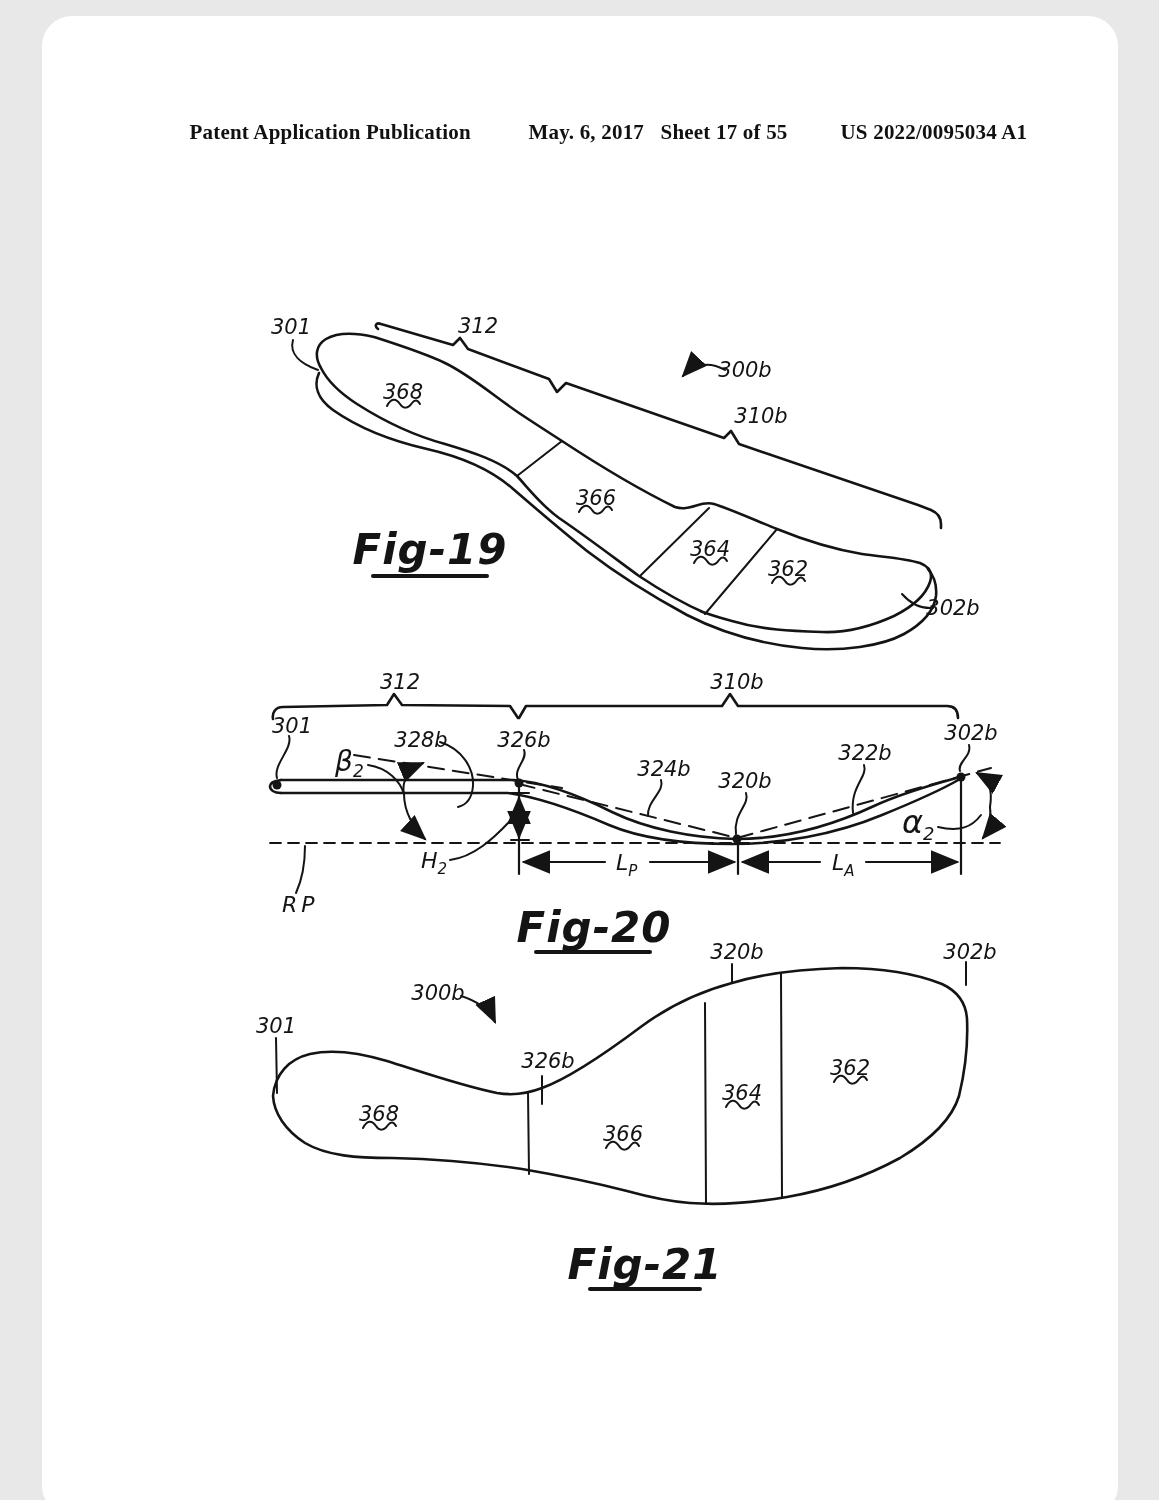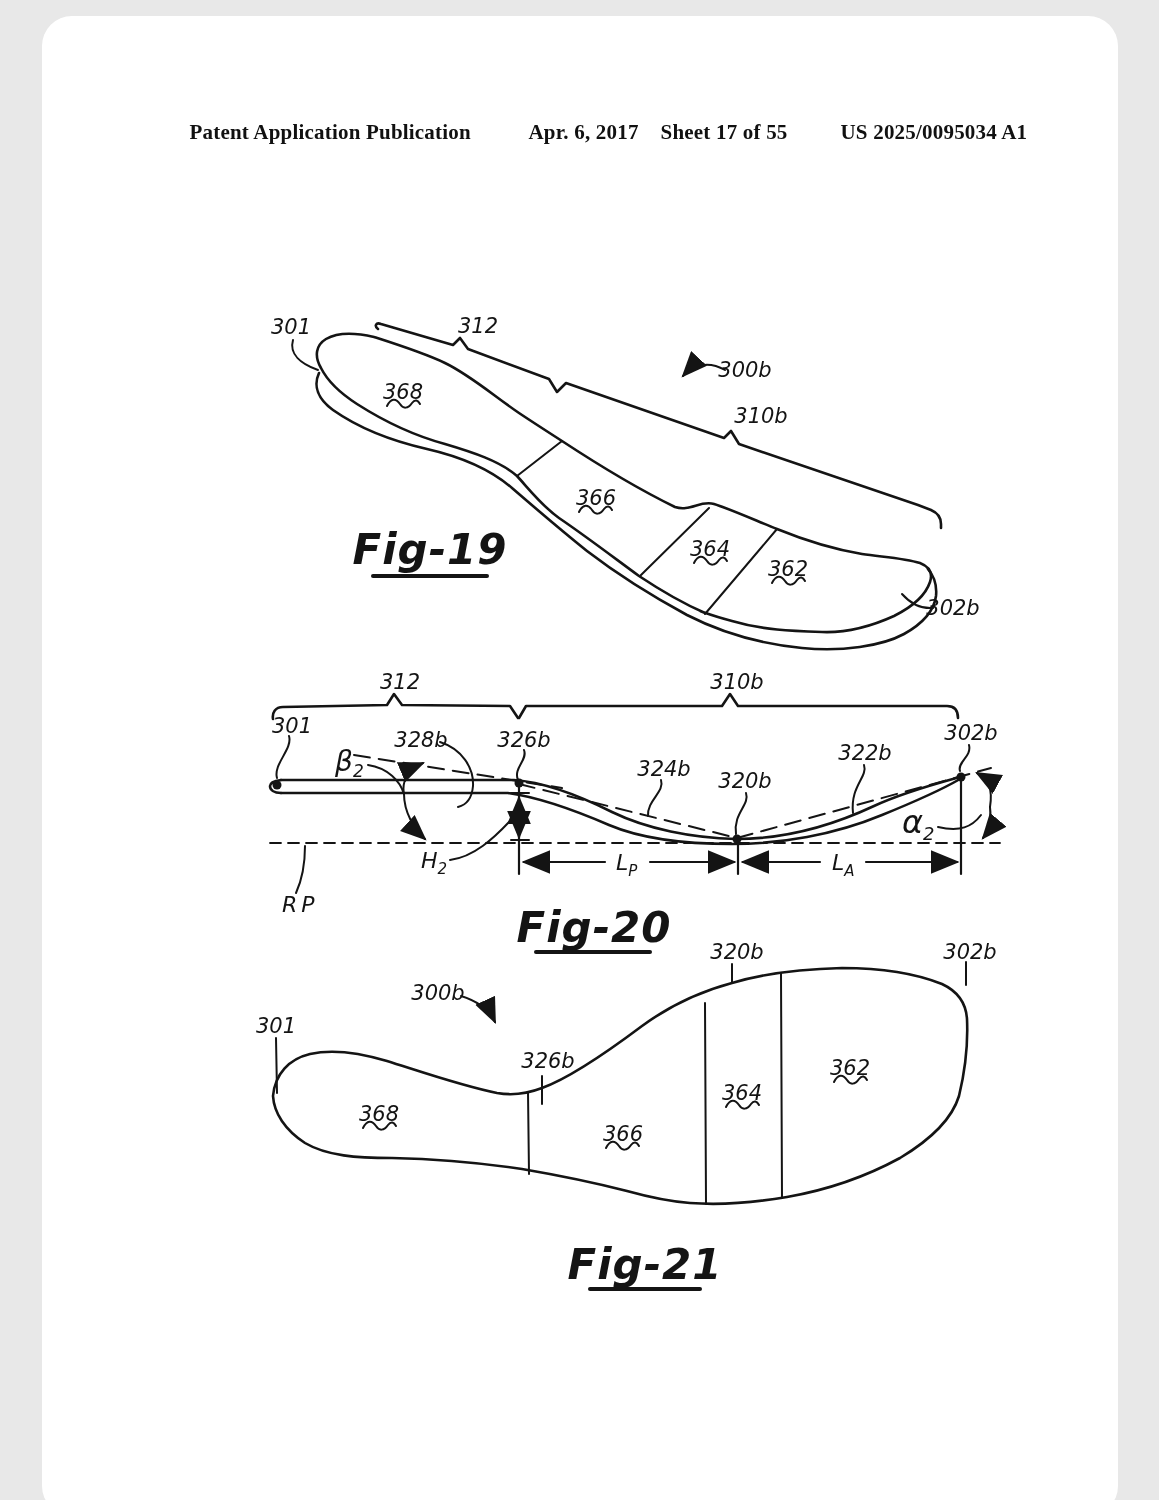--- a/index.html
+++ b/index.html
@@ -21,23 +21,23 @@
   .refs{font-family:"DejaVu Sans",sans-serif;font-style:italic;fill:#141414;}
   .figtitle{font-family:"DejaVu Sans",sans-serif;font-style:italic;font-weight:bold;font-size:42px;fill:#141414;text-anchor:middle;letter-spacing:1px;}
   .dot{fill:#141414;stroke:none;}
 </style>
 </head>
 <body>
 
 <div class="page">
 
   <div class="hdr-item" style="left:148px">Patent Application Publication</div>
-  <div class="hdr-item" style="left:487px">Apr. 6, 2017</div>
+  <div class="hdr-item" style="left:487px">May. 6, 2017</div>
   <div class="hdr-item" style="left:619px">Sheet 17 of 55</div>
-  <div class="hdr-item" style="left:799px">US 2025/0095034 A1</div>
+  <div class="hdr-item" style="left:799px">US 2022/0095034 A1</div>
 
   <svg width="1159" height="1500" viewBox="0 0 1159 1500">
     <defs>
       <marker id="ah" viewBox="0 0 12 10" refX="11" refY="5" markerWidth="13" markerHeight="11" orient="auto">
         <path d="M0,0 L12,5 L0,10 z" fill="#141414"></path>
       </marker>
     </defs>
 
     <g>
 

